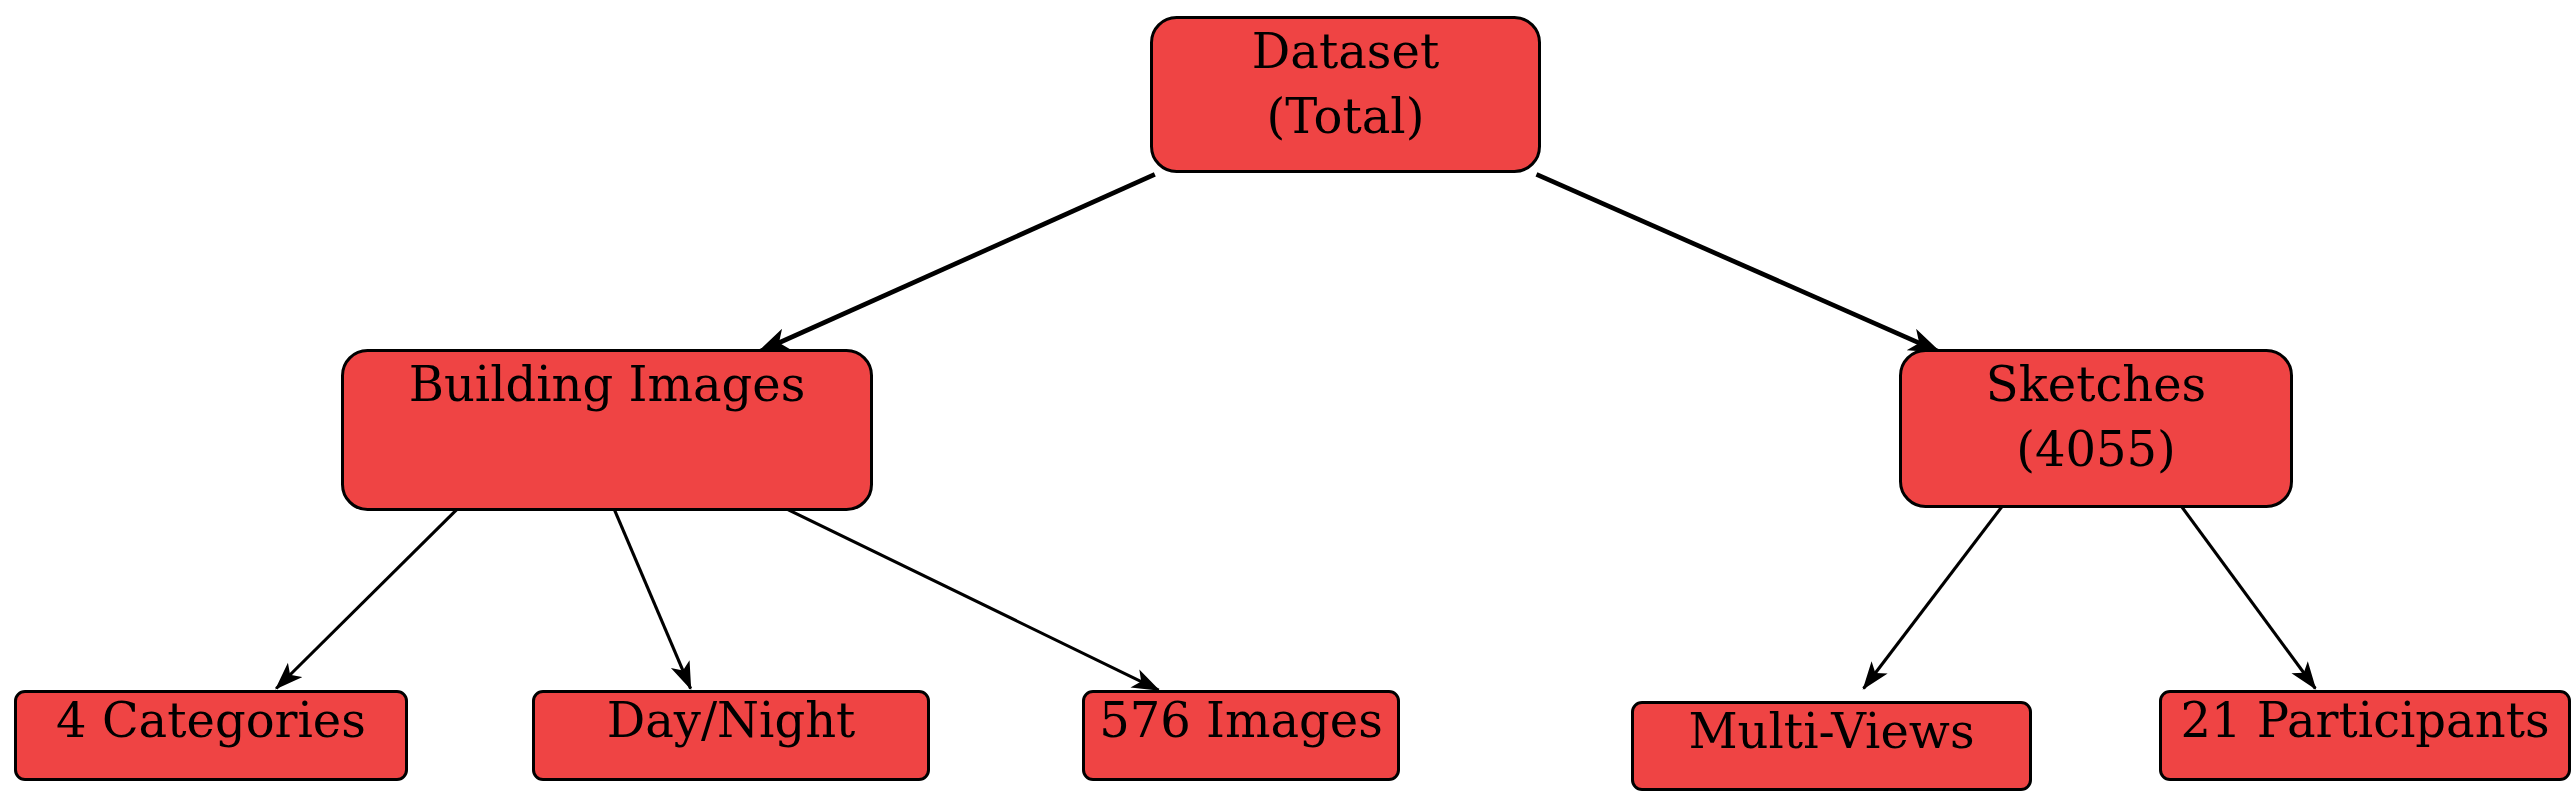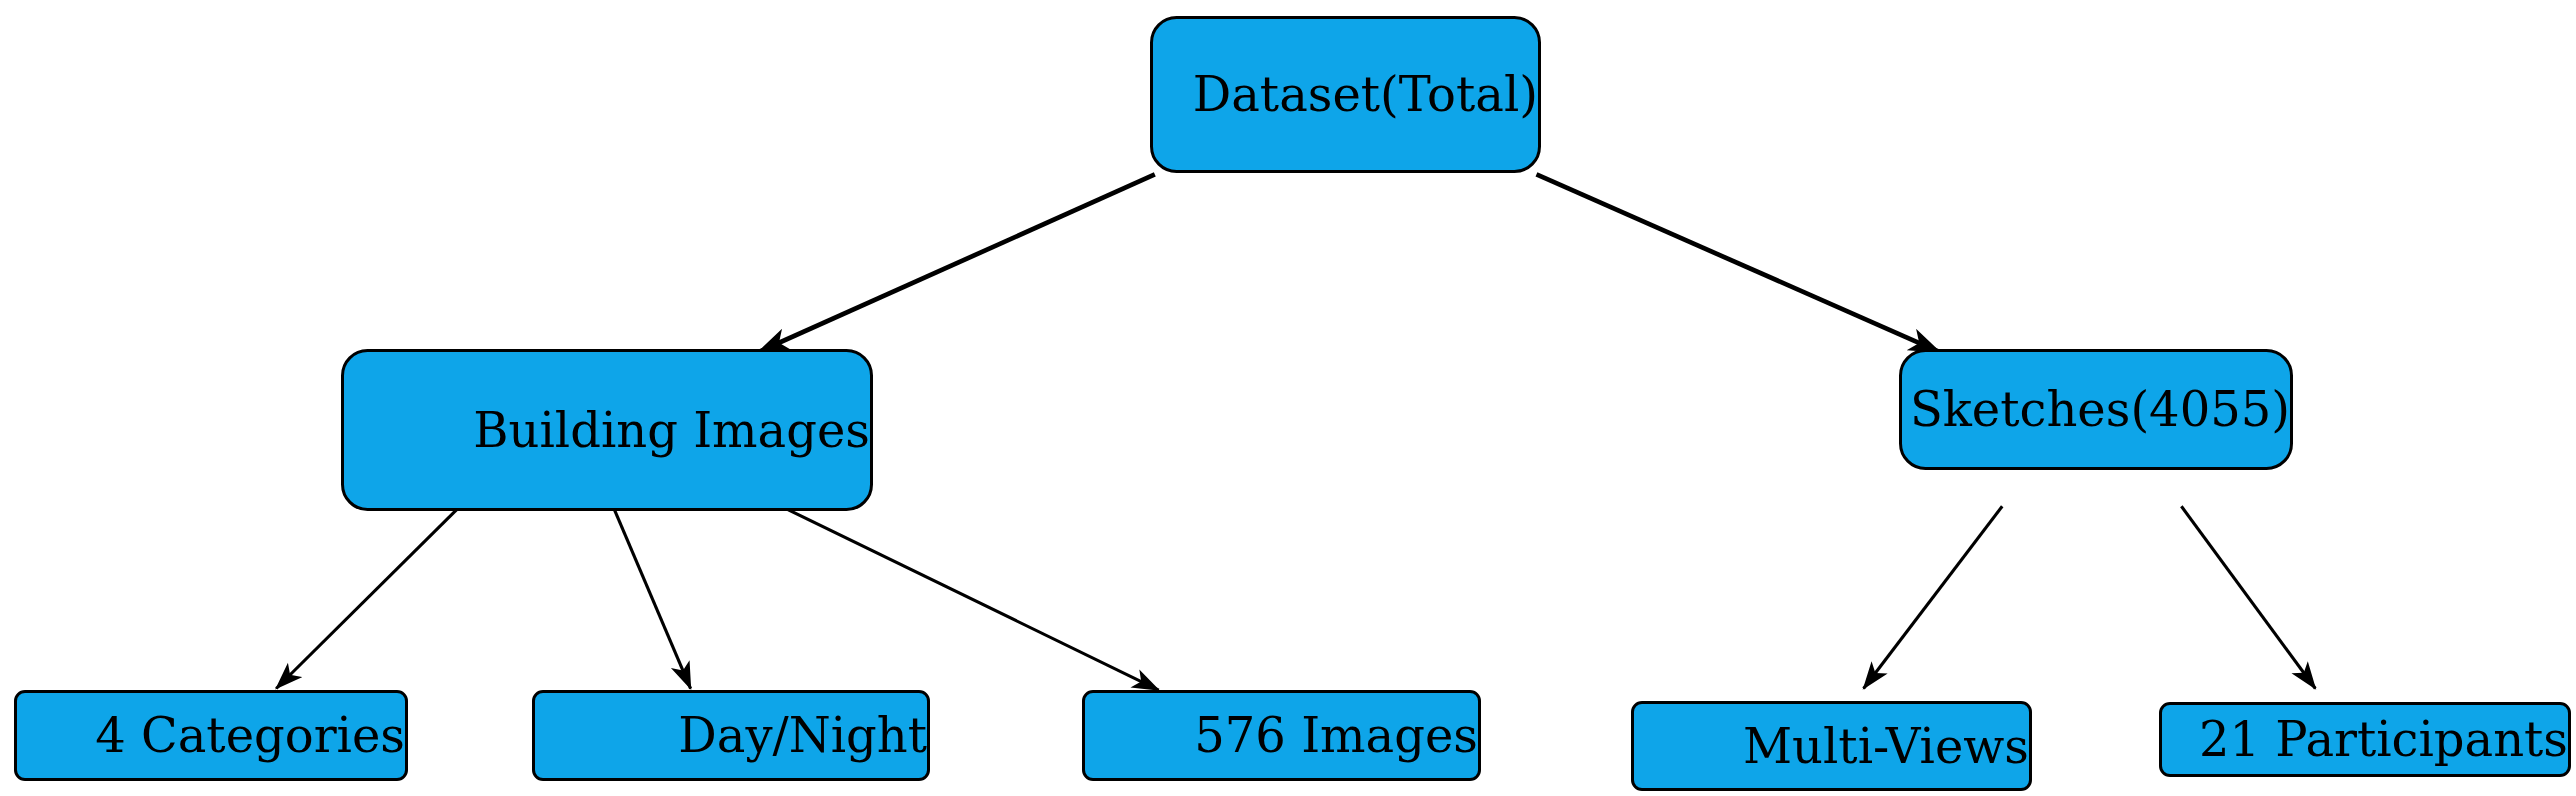--- a/index.html
+++ b/index.html
@@ -19,26 +19,27 @@
   svg.edge-layer {
     position: absolute;
     left: 0;
     top: 0;
     width: 2576px;
     height: 796px;
   }
   .node {
     position: absolute;
     box-sizing: border-box;
-    background: #0ea5e9;
+    background: #ef4444;
     border: 3.9px solid #000000;
     border-radius: 26.5px;
     display: flex;
+    flex-direction: column;
     align-items: center;
-    justify-content: flex-end;
+    justify-content: flex-start;
     text-align: center;
   }
   .node .nline {
     font-size: 48px;
     line-height: 65px;
     white-space: nowrap;
   }
   .node.leaf {
     border-width: 3.1px;
     border-radius: 11px;
@@ -75,39 +76,39 @@
 
   <div class="node" style="left:1150px; top:15.6px; width:391px; height:157px;">
     <div class="nline">Dataset</div>
     <div class="nline">(Total)</div>
   </div>
 
   <div class="node" style="left:341px; top:349px; width:532px; height:162px;">
     <div class="nline">Building Images</div>
   </div>
 
-  <div class="node" style="left:1899px; top:349px; width:394px; height:121px;">
+  <div class="node" style="left:1899px; top:349px; width:394px; height:159px;">
     <div class="nline">Sketches</div>
     <div class="nline">(4055)</div>
   </div>
 
   <div class="node leaf" style="left:14px; top:690px; width:394px; height:91px;">
     <div class="nline">4 Categories</div>
   </div>
 
   <div class="node leaf" style="left:532px; top:690px; width:398px; height:91px;">
     <div class="nline">Day/Night</div>
   </div>
 
-  <div class="node leaf" style="left:1082px; top:690px; width:399px; height:91px;">
+  <div class="node leaf" style="left:1082px; top:690px; width:318px; height:91px;">
     <div class="nline">576 Images</div>
   </div>
 
   <div class="node leaf" style="left:1631px; top:690px; width:401px; height:90px;margin-top:11px;">
     <div class="nline">Multi-Views</div>
   </div>
 
-  <div class="node leaf" style="left:2159px; top:690px; width:412px; height:75px;margin-top:12px;">
+  <div class="node leaf" style="left:2159px; top:690px; width:412px; height:91px;">
     <div class="nline">21 Participants</div>
   </div>
 
 </div>
 
 
 </body></html>

